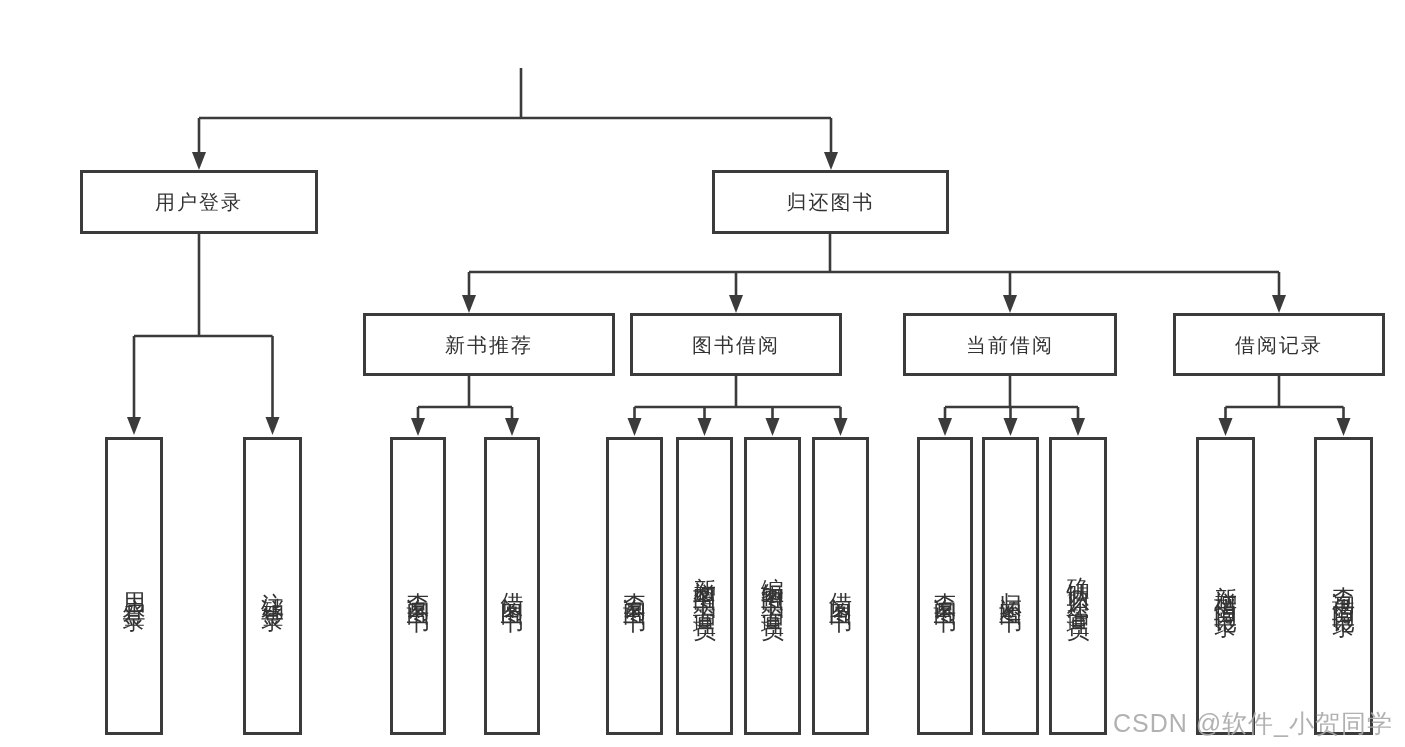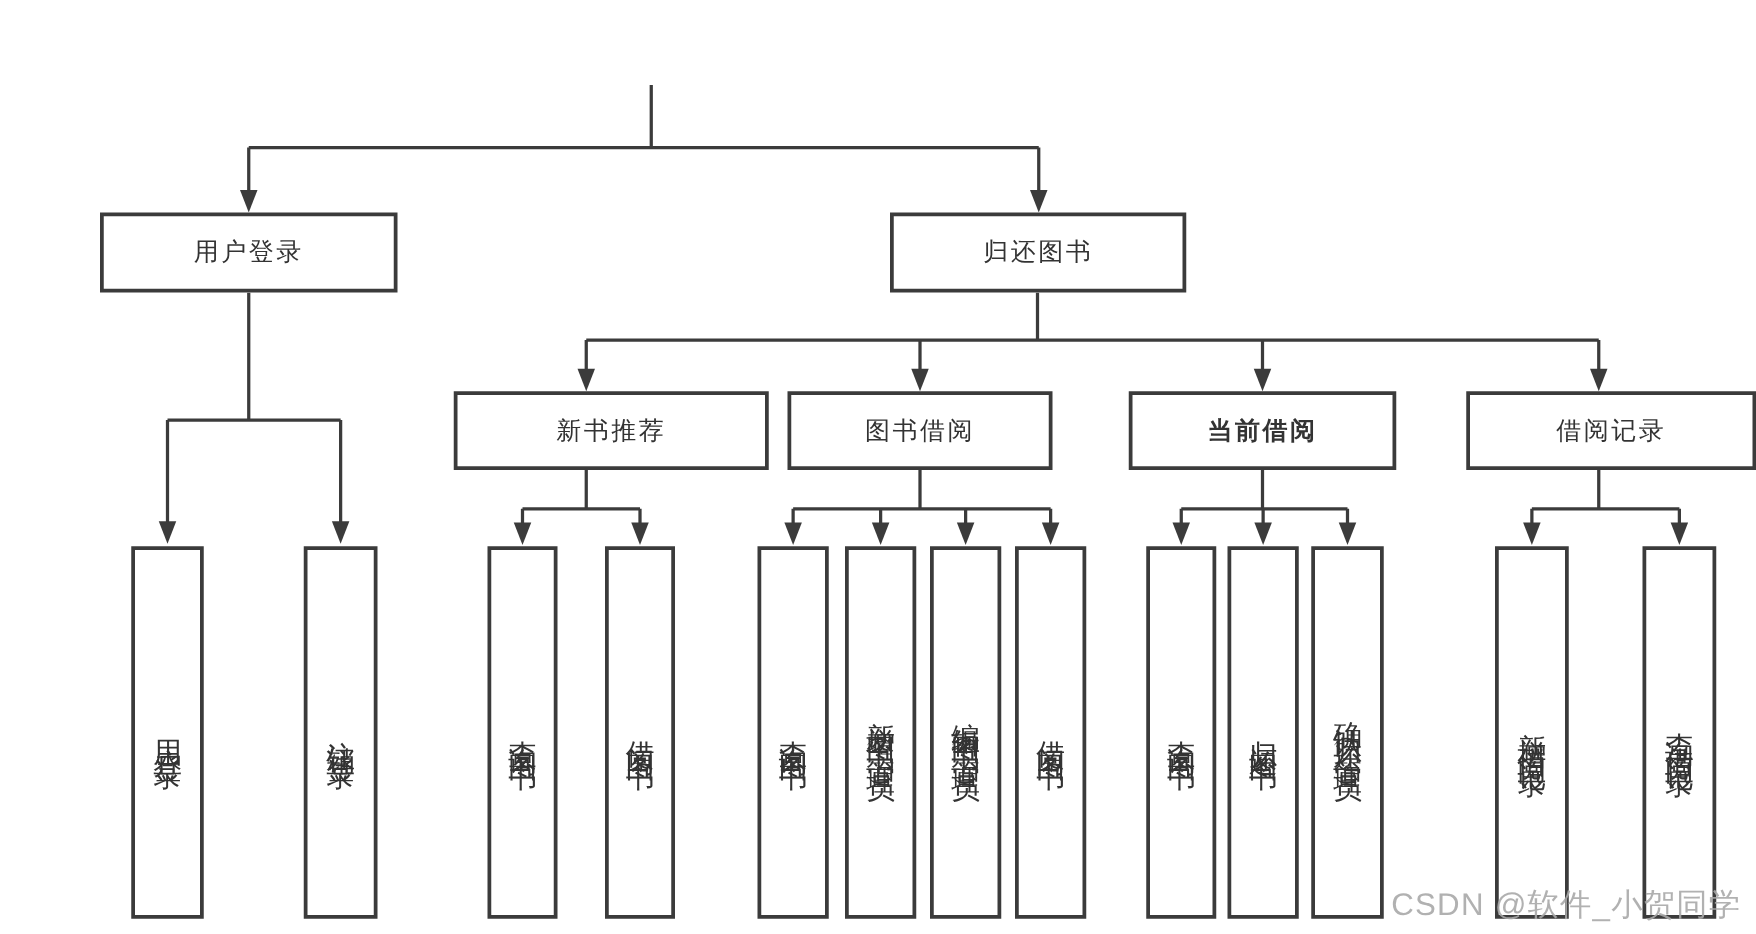--- a/index.html
+++ b/index.html
@@ -141,24 +141,24 @@
   <div class="node branch" style="left:712px; top:170px; width:237px; height:64px;">
     <span class="label">归还图书</span>
   </div>
 
   <div class="node branch" style="left:363px; top:313px; width:252px; height:63px;">
     <span class="label">新书推荐</span>
   </div>
   <div class="node branch" style="left:630px; top:313px; width:212px; height:63px;">
     <span class="label">图书借阅</span>
   </div>
-  <div class="node branch" style="left:903px; top:313px; width:214px; height:63px;font-weight:bold;">
+  <div class="node branch" style="left:903px; top:313px; width:214px; height:63px;">
     <span class="label">当前借阅</span>
   </div>
-  <div class="node branch" style="left:1173px; top:313px; width:232px; height:63px;">
+  <div class="node branch" style="left:1173px; top:313px; width:212px; height:63px;">
     <span class="label">借阅记录</span>
   </div>
 
   <div class="node leaf" style="left:105px; width:58px;">
     <span class="label">用户登录</span>
   </div>
   <div class="node leaf" style="left:243px; width:59px;">
     <span class="label">注销登录</span>
   </div>
 

